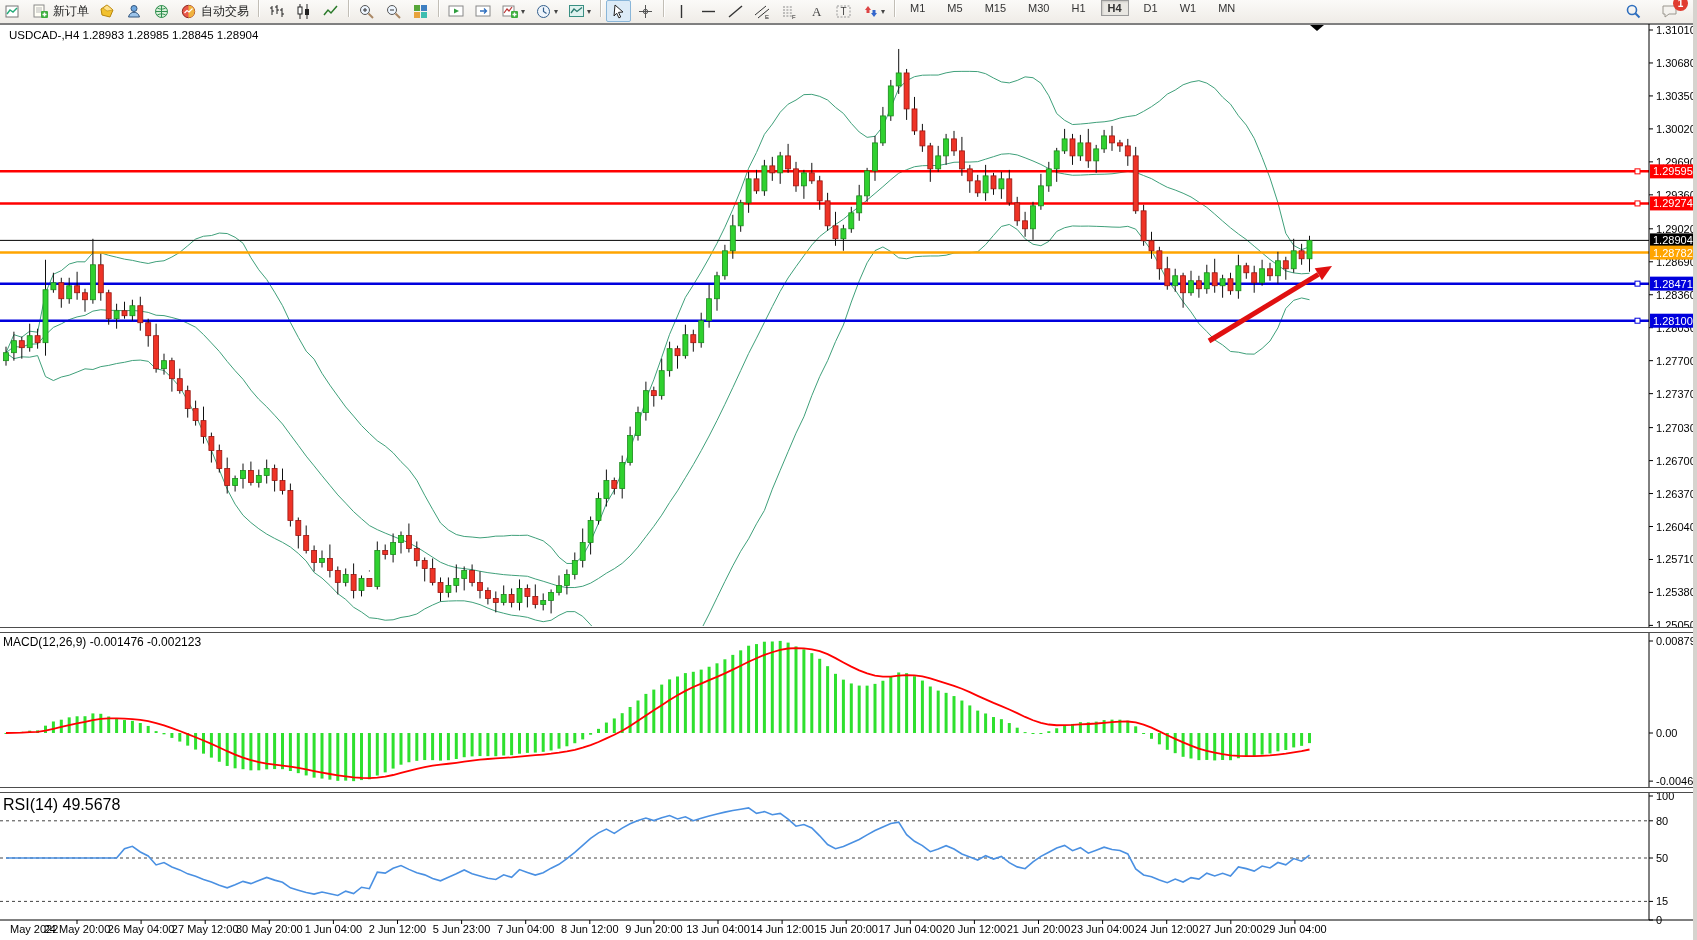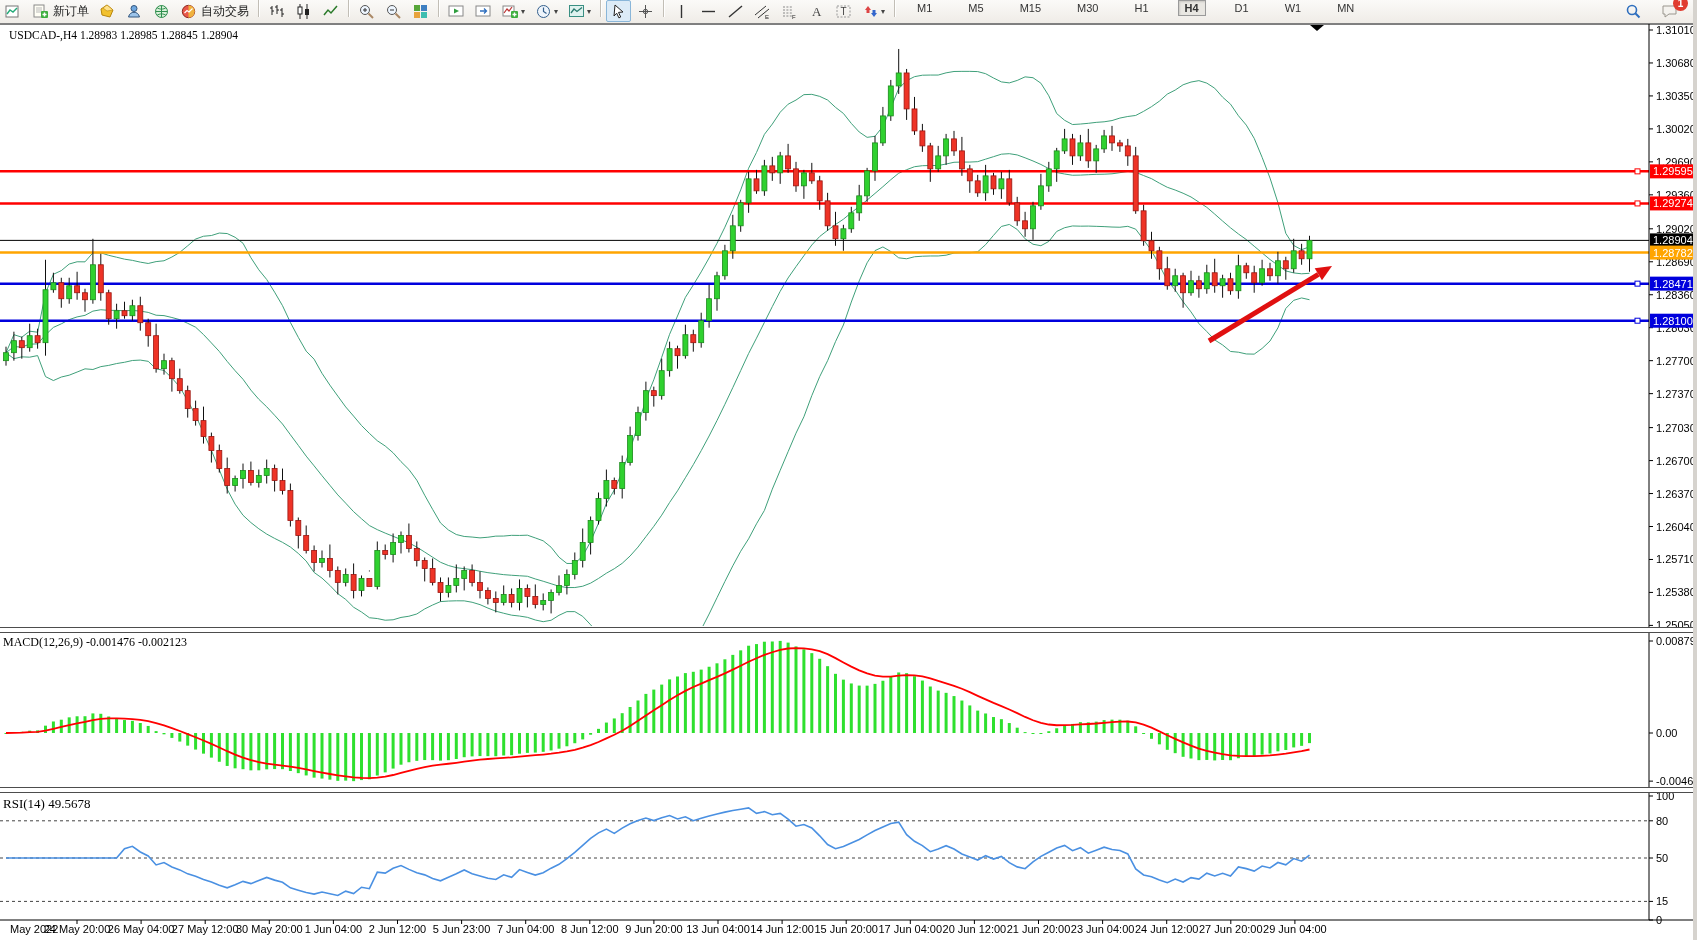--- a/index.html
+++ b/index.html
@@ -7,32 +7,32 @@
   
   #toolbar{position:absolute;left:0;top:0;width:1697px;height:23px;
     background:linear-gradient(#fbfaf8,#efece7);border-bottom:1px solid #c8c4bc;
     display:flex;align-items:flex-start;font-size:12px;color:#222;}
   .tb{display:flex;align-items:center;height:20px;padding:0 3px;margin:0 1px;border:1px solid transparent;border-radius:2px;cursor:default;}
   .tb.pressed{border:1px solid #8ab6d9;background:#dcebf7;}
   .tbsep{width:1px;height:17px;background:#c2beb6;margin:0 4px;box-shadow:1px 0 0 #fff;}
   .tbtxt{margin-left:4px;white-space:nowrap;}
   .tbi{width:17px;height:17px;display:inline-block;}
   .dd{font-size:8px;color:#444;margin-left:2px;}
-  .period{padding:1px 6px;margin:0 11px;border:1px solid transparent;font-size:11px;color:#333;}
+  .period{padding:1px 6px;margin:0 4px;border:1px solid transparent;font-size:11px;color:#333;}
   .period.active{border:1px solid #9a9a9a;background:#e9e7e2;box-shadow:inset 1px 1px 2px #00000022;font-weight:bold;}
   #tb-right{margin-left:auto;display:flex;align-items:center;margin-right:14px;}
   #badge{position:absolute;top:-5px;right:-7px;background:#e03c2f;color:#fff;border-radius:50%;
     width:15px;height:15px;font-size:10px;line-height:15px;text-align:center;font-weight:bold;}
   
   #chartwin{position:absolute;left:0;top:23px;width:1697px;height:917px;background:#fff;}
   #chartsvg{position:absolute;left:0;top:0;}
-  .ovl{position:absolute;color:#000;font-size:11.5px;white-space:nowrap;font-family:Liberation Serif, serif;}
+  .ovl{position:absolute;color:#000;font-size:11.5px;white-space:nowrap;}
   #title{left:9px;top:6px;}
   #macdlab{left:3px;top:612px;font-size:12px;}
-  #rsilab{left:3px;top:773px;font-size:13px;}
+  #rsilab{left:3px;top:773px;font-size:16px;}
   .paneSep{position:absolute;left:0;width:1697px;height:4px;border-top:1px solid #4d4d4d;border-bottom:1px solid #4d4d4d;background:#fff;cursor:row-resize;}
   #rightedge{position:absolute;right:0;top:0;width:4px;height:940px;background:#d6d3ce;}
 </style>
 </head>
 <body>
 
 <div id="toolbar">
   <span class="tb">
       <svg class="tbi" viewBox="0 0 17 17">
         <rect x="1" y="3" width="12" height="11" fill="#fff" stroke="#777"></rect>

